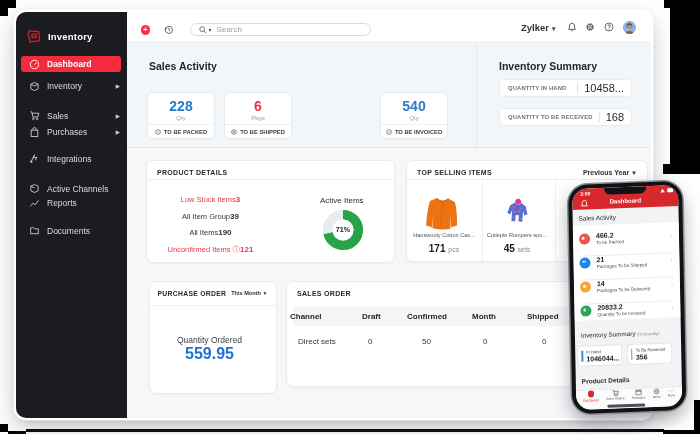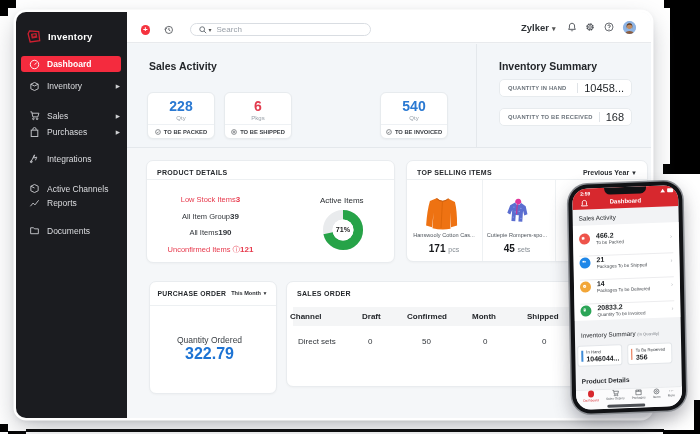--- a/index.html
+++ b/index.html
@@ -325,21 +325,21 @@
         <div style="position:absolute;left:77px;top:82px;width:66px;text-align:center;font-size:10px;font-weight:bold;color:#17191c;">45 <span style="font-size:7px;color:#868d94;font-weight:normal;">sets</span></div>
         <div style="position:absolute;left:152px;top:71.5px;width:66px;text-align:center;font-size:5.6px;color:#4e555c;">C</div>
       </div>
 
       <div class="panel" style="left:21.5px;top:268.5px;width:128px;height:113px;">
         <div class="phead" style="justify-content:space-between;padding:0 8px;height:24.5px;align-items:center;">
           <span class="ptitle" style="font-size:6.8px;">PURCHASE ORDER</span>
           <span style="font-size:5.6px;font-weight:bold;color:#2c2f33;">This Month <span style="font-size:5px;">▼</span></span>
         </div>
         <div style="position:absolute;left:-3px;top:53px;width:100%;text-align:center;font-size:8.5px;color:#3c4146;">Quantity Ordered</div>
-        <div style="position:absolute;left:-3px;top:63px;width:100%;text-align:center;font-size:16px;font-weight:bold;color:#1d73d3;">322.79</div>
+        <div style="position:absolute;left:-3px;top:63px;width:100%;text-align:center;font-size:16px;font-weight:bold;color:#1d73d3;">559.95</div>
       </div>
 
       <div class="panel" style="left:159px;top:268.5px;width:362px;height:106px;">
         <div class="phead" style="border-bottom:none;">
             <span class="ptitle">SALES ORDER</span>
           </div>
         <div style="position:absolute;left:6px;right:6px;top:25px;height:19px;background:#f4f5f6;"></div>
         <div class="so-th" style="position:absolute;left:3px;top:30px;">Channel</div>
         <div class="so-th" style="position:absolute;left:75px;top:30px;">Draft</div>
         <div class="so-th" style="position:absolute;left:120px;top:30px;">Confirmed</div>

